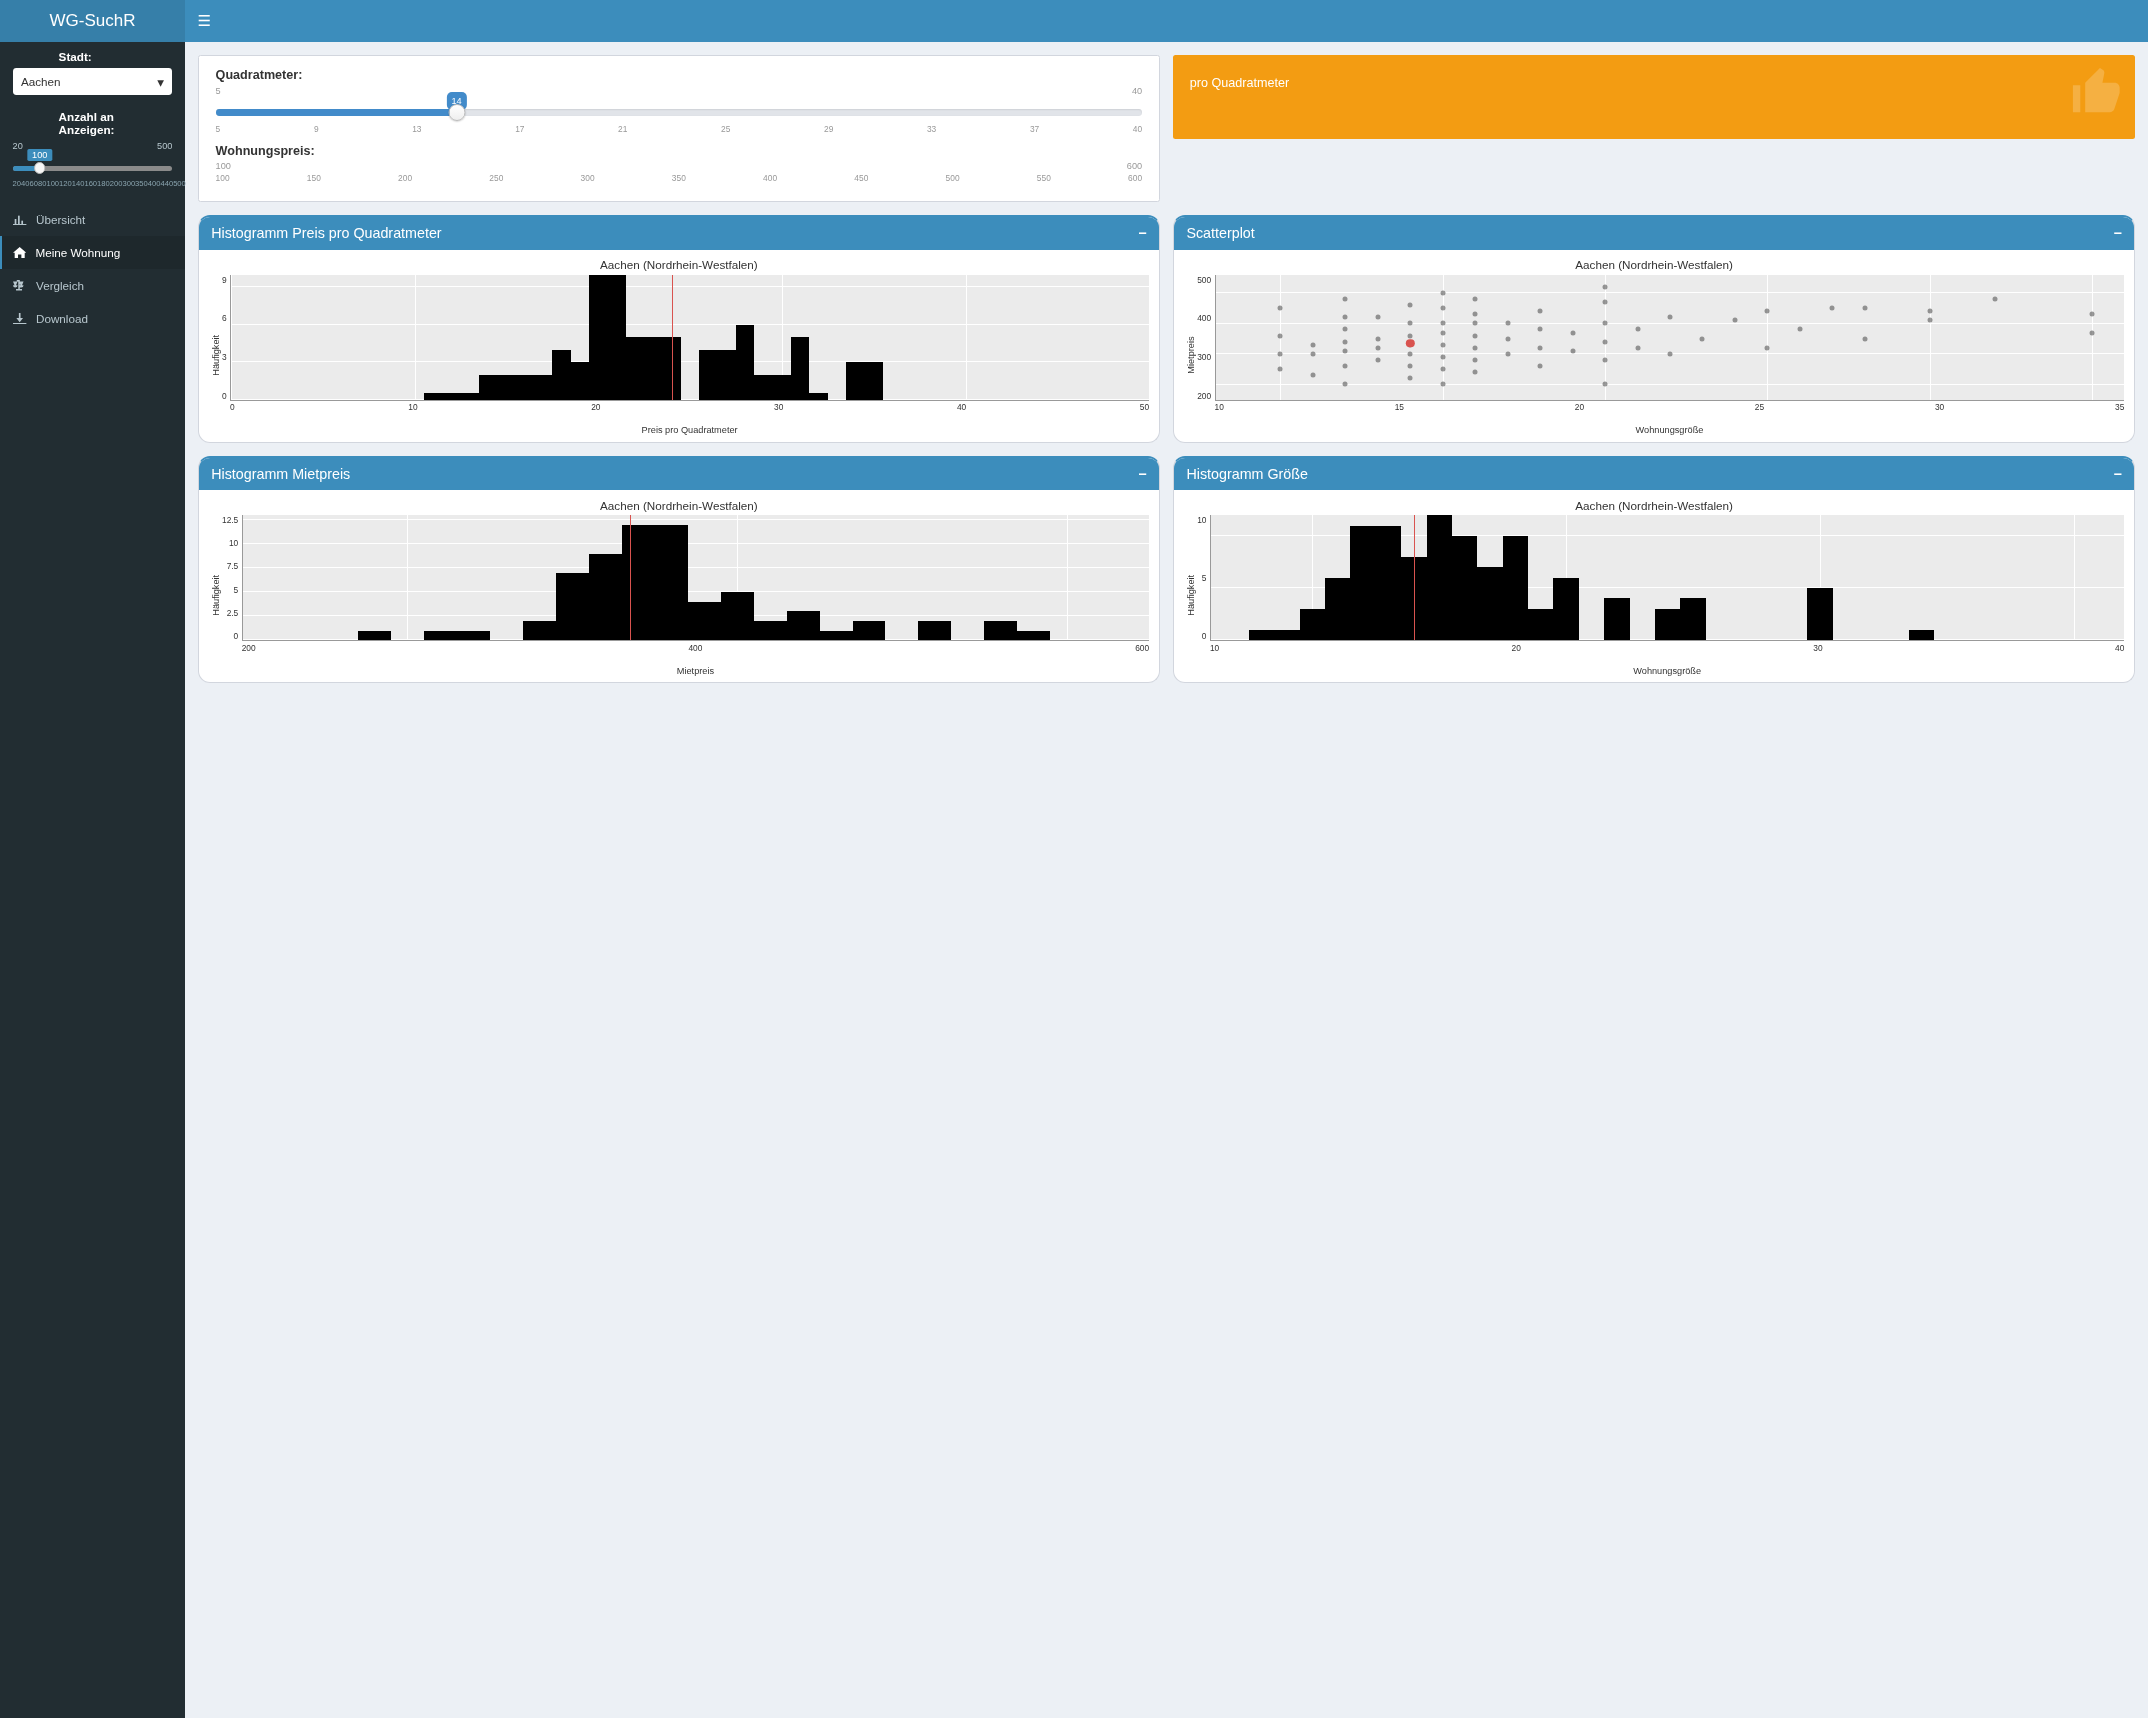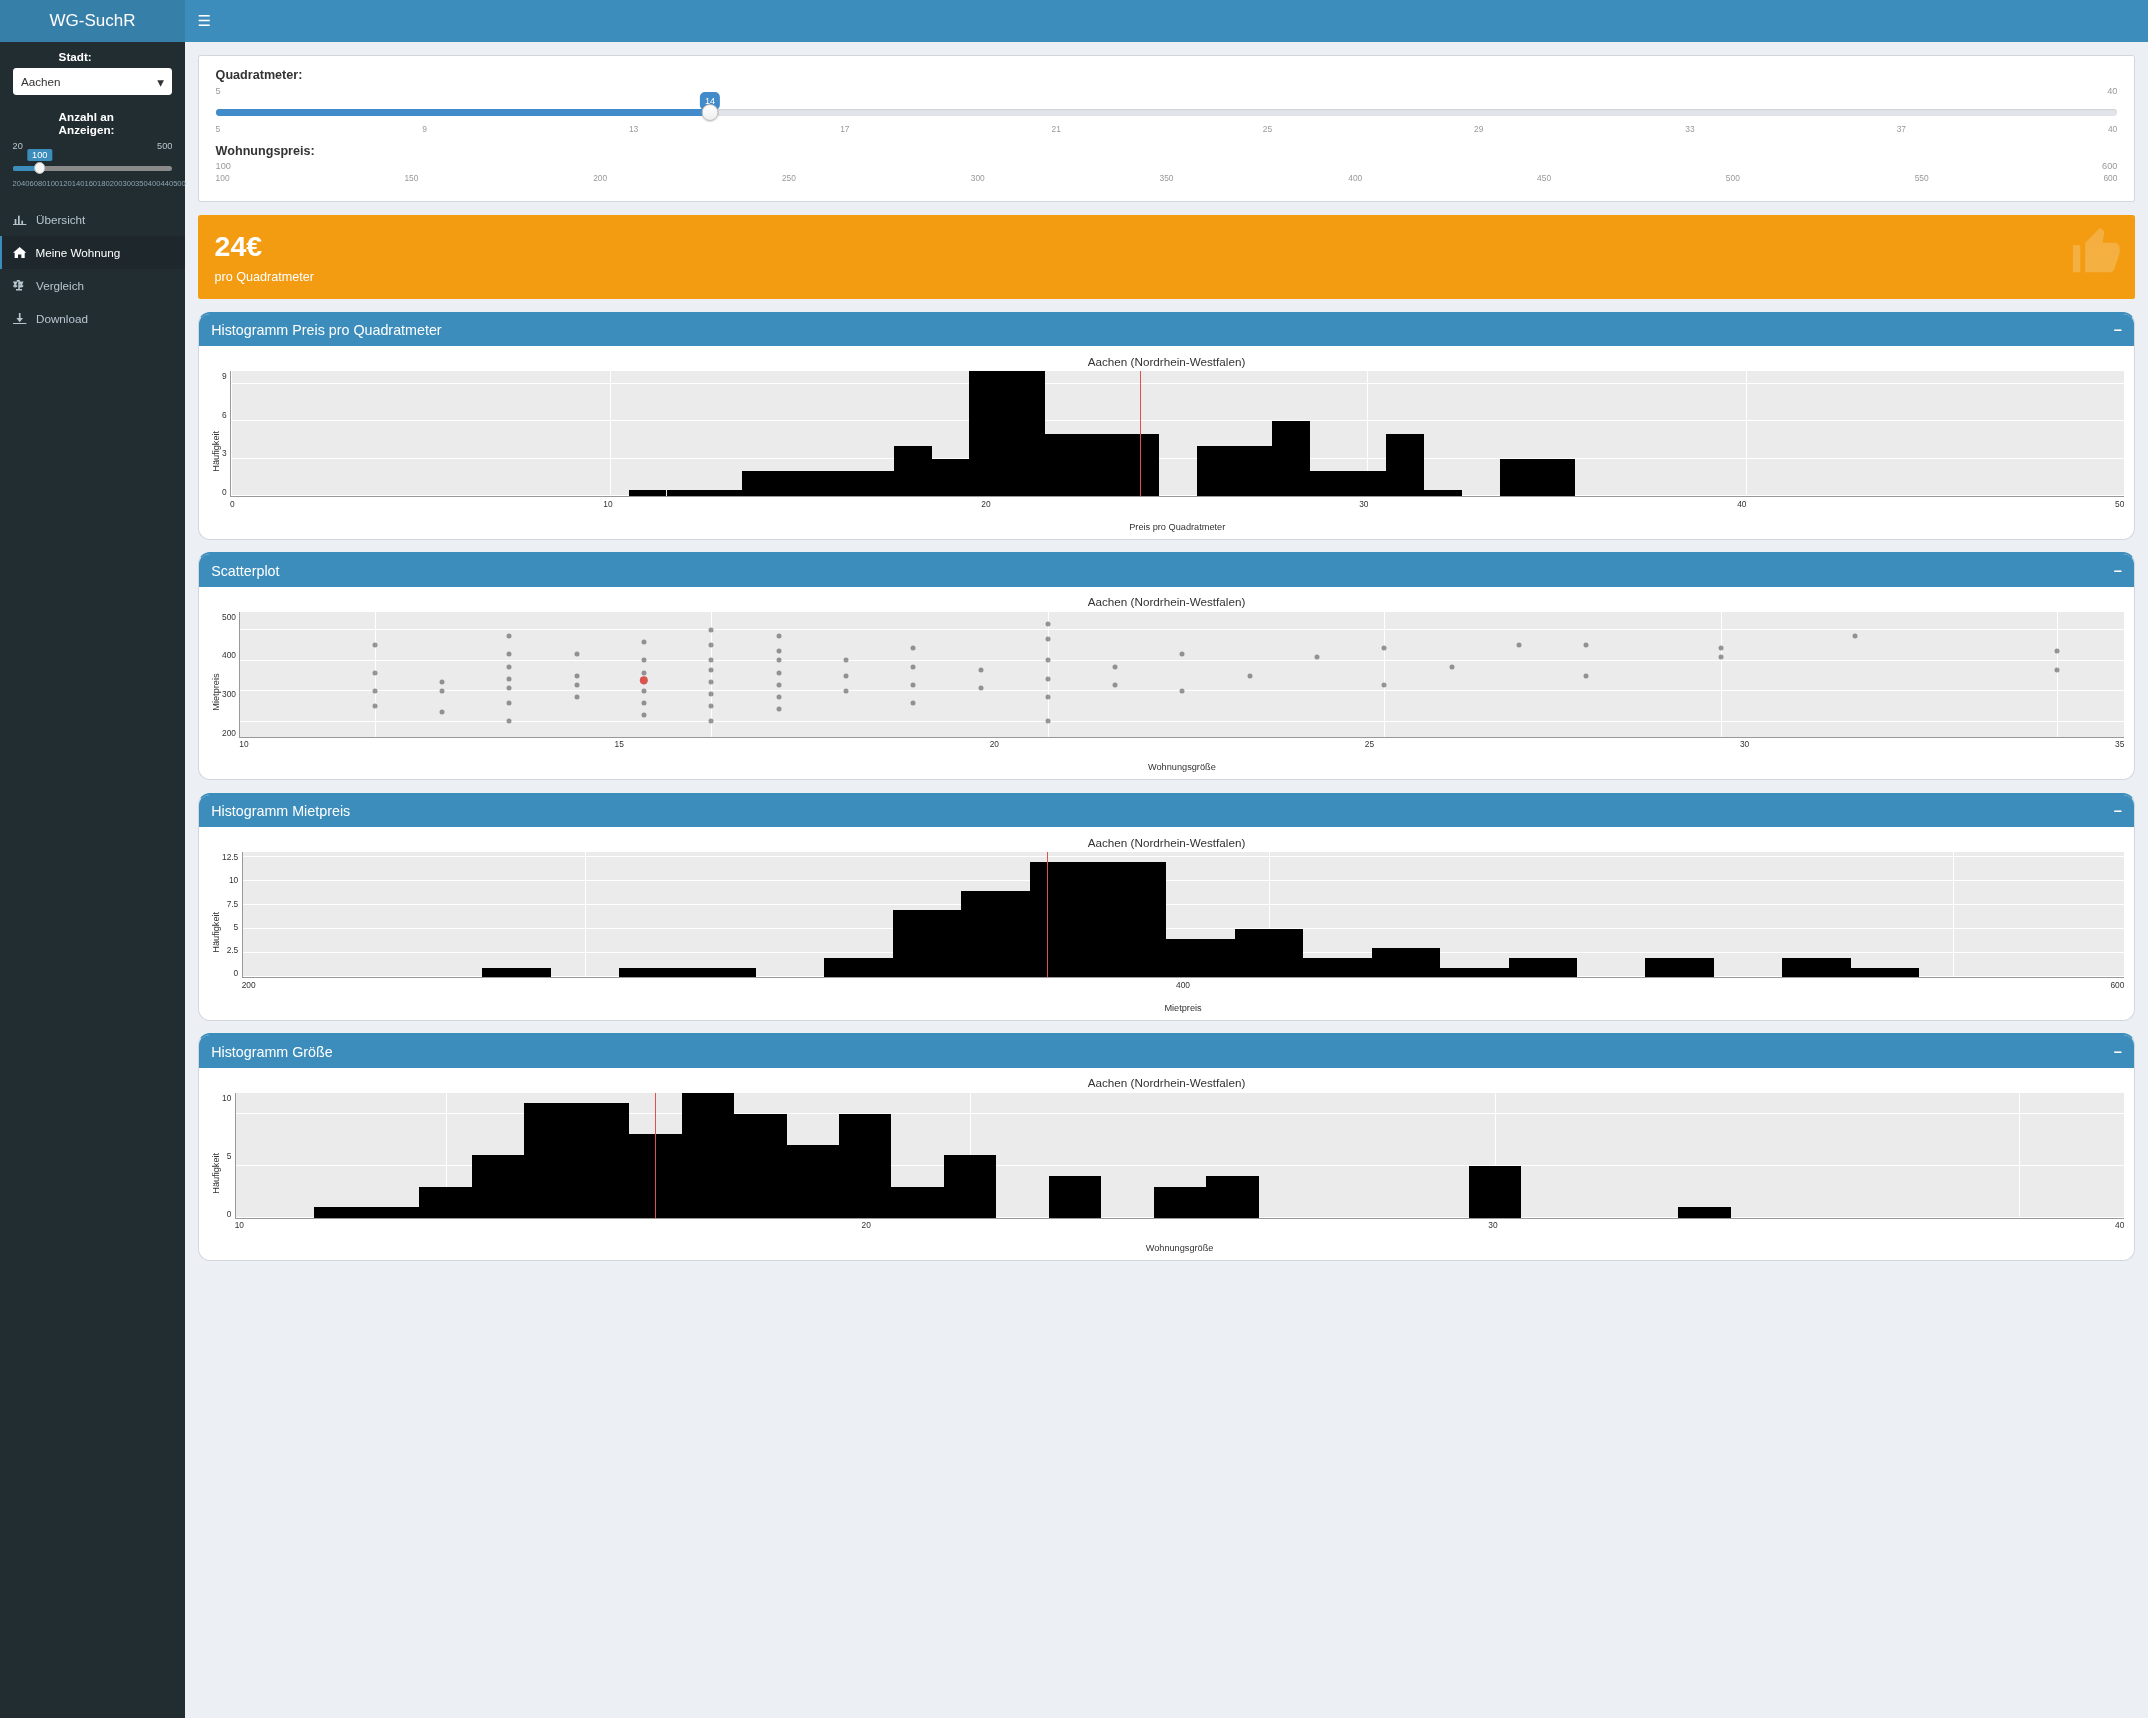--- a/index.html
+++ b/index.html
@@ -21,21 +21,21 @@
 .sb-handle { position: absolute; top: 10px; width: 11.7px; height: 11.7px; background: #f7f7f7; border: 0.8px solid #bbb; border-radius: 50%; transform: translateX(-50%); }
 .sb-ticks { display: flex; justify-content: space-between; font-size: 7.6px; color: #8aa4af; margin-top: 15px; }
 .sb-nav { list-style: none; margin-top: 15px; }
 .sb-nav li { display: flex; align-items: center; gap: 8.4px; padding: 10px 12.6px; font-size: 11.7px; cursor: pointer; color: #b8c7ce; }
 .sb-nav li.active { background: #1e282c; color: #fff; border-left: 2.5px solid #3c8dbc; padding-left: 10px; }
 .sb-nav .nav-icon { width: 15px; display: inline-flex; justify-content: center; }
 .main { flex: 1; display: flex; flex-direction: column; }
 .topbar { background: #3c8dbc; height: 42px; display: flex; align-items: center; padding: 0 12.6px; color: #fff; }
 .hamburger { font-size: 15px; cursor: pointer; }
 .content { padding: 12.6px; }
-.row { display: flex; gap: 12.6px; margin-bottom: 12.6px; flex-direction: column; }
+.row { display: flex; gap: 12.6px; margin-bottom: 12.6px; }
 .col { flex: 1; min-width: 0; }
 .box { background: #fff; border: 0.8px solid #d2d6de; border-radius: 2.5px; padding: 12.6px 17px 8.4px; }
 .box-slider-label { font-weight: 700; font-size: 12.6px; margin-bottom: 3.4px; display: block; }
 .box-range-labels { display: flex; justify-content: space-between; font-size: 9.2px; color: #999; }
 .box-track-wrap { position: relative; height: 25px; margin-top: 1.7px; }
 .box-track { position: absolute; top: 11.7px; left: 0; right: 0; height: 6.7px; background: #e1e4e9; border-radius: 3.4px; box-shadow: inset 0 0.8px 1.7px rgba(0,0,0,0.1); }
 .box-track-fill { position: absolute; top: 11.7px; left: 0; height: 6.7px; background: #428bca; border-radius: 3.4px; }
 .box-badge { position: absolute; top: -5px; transform: translateX(-50%); background: #428bca; color: #fff; font-size: 9.2px; padding: 4px 5px; border-radius: 5px; }
 .box-handle { position: absolute; top: 6.7px; width: 17px; height: 17px; background: linear-gradient(#fff,#eee); border: 0.8px solid #bbb; border-radius: 50%; transform: translateX(-50%); box-shadow: 0 0.8px 1.7px rgba(0,0,0,0.2); }
 .box-ticks { display: flex; justify-content: space-between; font-size: 8.4px; color: #999; margin-top: 1.7px; margin-bottom: 10px; }
@@ -196,21 +196,20 @@
                 <span>400</span>
                 <span>450</span>
                 <span>500</span>
                 <span>550</span>
                 <span>600</span>
               </div>
           </div>
         </div>
         <div class="col">
           <div class="valuebox">
-            <div class="vb-value">24€</div>
             <div class="vb-sub">pro Quadratmeter</div>
             <span class="vb-icon">
               <svg width="59" height="59" viewBox="0 0 24 24" fill="#fff">
                   <path d="M2 20h3V9H2v11zm19-10c0-1.1-.9-2-2-2h-5l.8-4c0-.4-.1-.8-.4-1.1L13 2 7 8v12h10c.8 0 1.5-.5 1.8-1.2l2-6c.1-.3.2-.5.2-.8v-2z"></path>
                 </svg>
             </span>
           </div>
         </div>
       </div>
 

